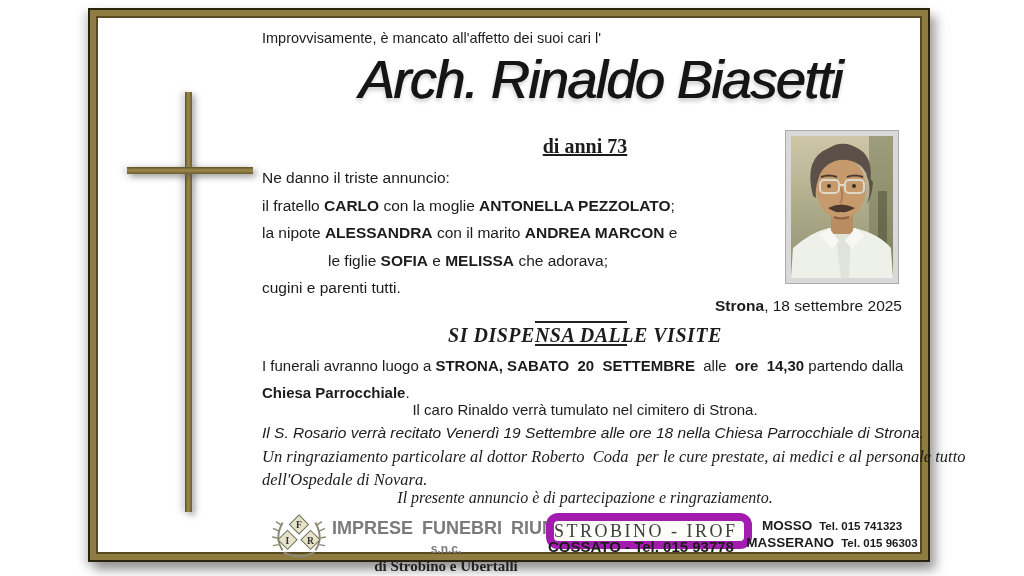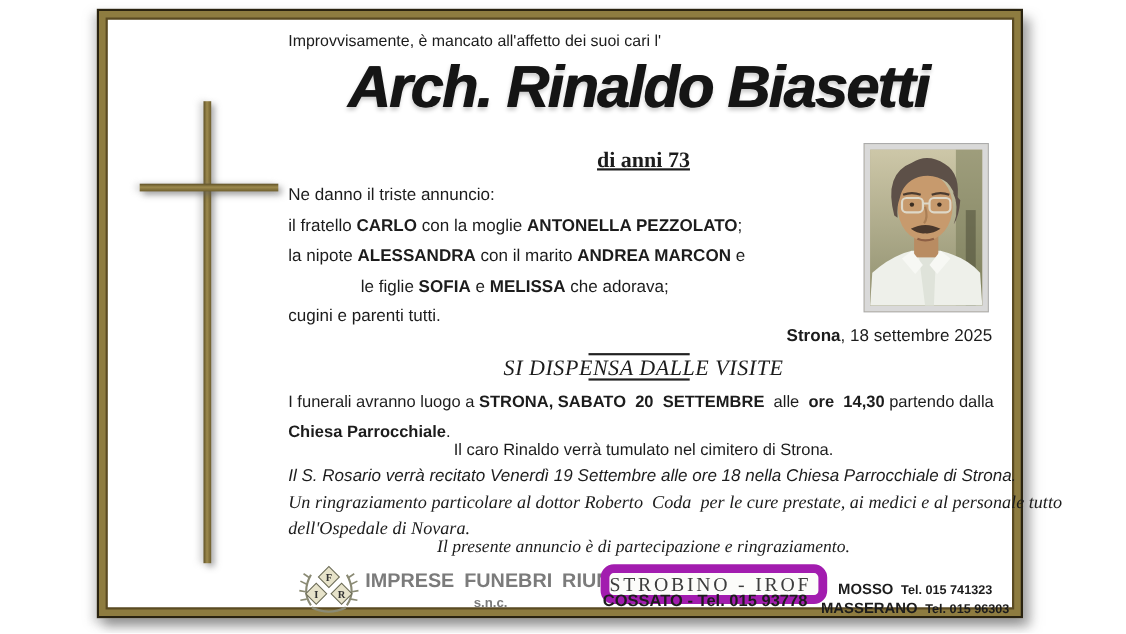--- a/index.html
+++ b/index.html
@@ -12,35 +12,35 @@
   .abs{position:absolute;}
   .b{font-weight:bold;}
   
   .cross-v{position:absolute;left:185px;top:92px;width:7px;height:420px;
            background:linear-gradient(to right,#5f5126,#9d8a4e 45%,#6e5e2d);
            box-shadow:3px 3px 6px rgba(80,80,80,.5), -4px 0 6px rgba(150,150,150,.35);}
   .cross-h{position:absolute;left:127px;top:167px;width:126px;height:7px;
            background:linear-gradient(to bottom,#5f5126,#9d8a4e 45%,#6e5e2d);
            box-shadow:3px 3px 6px rgba(80,80,80,.5), -4px 0 6px rgba(150,150,150,.3);}
   .intro{left:262px;top:30px;font-size:14.5px;}
-  .title{left:224px;top:48px;width:712px;text-align:center;font-size:54px;font-weight:bold;
+  .title{left:244px;top:48px;width:712px;text-align:center;font-size:54px;font-weight:normal;
          font-style:italic;letter-spacing:-1.5px;color:#151515;white-space:nowrap;
          text-shadow:1px 0 0 #151515, 0 3px 4px rgba(0,0,0,.22);}
   .age{left:235px;top:122px;width:700px;text-align:center;
        font-family:"Liberation Serif",serif;font-size:20px;font-weight:bold;
        text-decoration:underline;margin-top:13px;}
   .photo-frame{left:786px;top:131px;width:102px;height:142px;border:5px solid #d9d9d9;
        box-shadow:0 0 0 1px #ababab;background:#b6b094;}
   .photo-frame svg{display:block;}
   .family{left:262px;top:168px;font-size:15.5px;}
   .family .line{height:27.5px;line-height:20px;white-space:nowrap;}
   .family .indent{padding-left:66px;}
   .date{left:494px;top:297px;width:408px;text-align:right;font-size:15.5px;white-space:nowrap;}
   .dispensa{left:235px;top:324px;width:700px;text-align:center;
-       font-family:"Liberation Serif",serif;font-size:20px;font-weight:normal;font-style:italic;
+       font-family:"Liberation Serif",serif;font-size:20px;font-weight:bold;font-style:italic;
        letter-spacing:.5px;}
   .rule{position:absolute;height:2px;background:#222;}
   .funeral{left:262px;top:356px;font-size:15px;}
   .funeral .line{height:27px;line-height:19px;white-space:pre;}
   .tumulato{left:235px;top:401px;width:700px;text-align:center;font-size:15px;}
   .rosario{left:262px;top:424px;font-size:15.5px;font-style:italic;white-space:nowrap;}
   .thanks{left:262px;top:447px;font-family:"Liberation Serif",serif;font-size:16.5px;
           font-style:italic;}
   .thanks .line{height:22.5px;line-height:20px;white-space:pre;}
   .closing{left:235px;top:489px;width:700px;text-align:center;
@@ -49,21 +49,21 @@
   .logo{left:270px;top:512px;width:58px;height:48px;}
   .company{left:332px;top:518px;width:228px;text-align:center;}
   .company-name{font-size:18px;font-weight:bold;color:#7b7b7b;word-spacing:4px;white-space:nowrap;}
   .company-suffix{font-size:12px;font-weight:bold;color:#7b7b7b;}
   .company-sub{font-family:"Liberation Serif",serif;font-size:15px;font-weight:bold;color:#222;margin-top:1px;}
   .brandbox{left:546px;top:513px;width:190px;height:20px;border:8px solid #a21caf;
             border-radius:12px;text-align:left;line-height:20px;
             font-family:"Liberation Serif",serif;font-size:18px;letter-spacing:2.5px;color:#3d3d3d;
             background:#fcfcfa;}
   .cossato{left:540px;top:538px;width:202px;text-align:center;font-size:15px;font-weight:bold;white-space:nowrap;}
-  .contacts{left:746px;top:518px;width:172px;margin-top:10px;}
+  .contacts{left:746px;top:518px;width:172px;}
   .contact-row{display:flex;justify-content:center;align-items:baseline;gap:7px;height:17px;}
   .contact-city{font-size:13.5px;font-weight:bold;white-space:nowrap;}
   .contact-tel{font-size:11.5px;font-weight:bold;white-space:nowrap;}
 </style>
 </head>
 <body>
 
 <div class="page">
   <div class="card"></div>
 
@@ -155,20 +155,21 @@
       <text x="18" y="33" text-anchor="middle" font-family="Liberation Serif, serif" font-size="10" font-weight="bold" fill="#333">I</text>
       <text x="42" y="33" text-anchor="middle" font-family="Liberation Serif, serif" font-size="10" font-weight="bold" fill="#333">R</text>
     </svg>
   </div>
 
   <div class="abs company">
     <div>
       <span class="company-name">IMPRESE FUNEBRI RIUNITE</span>
       <span class="company-suffix">s.n.c.</span>
     </div>
+    <div class="company-sub">di Strobino e Ubertalli</div>
   </div>
 
   <div class="abs brandbox">STROBINO - IROF</div>
   <div class="abs cossato">COSSATO - Tel. 015 93778</div>
 
   <div class="abs contacts">
     <div class="contact-row">
       <span class="contact-city">MOSSO</span>
       <span class="contact-tel">Tel. 015 741323</span>
     </div>

